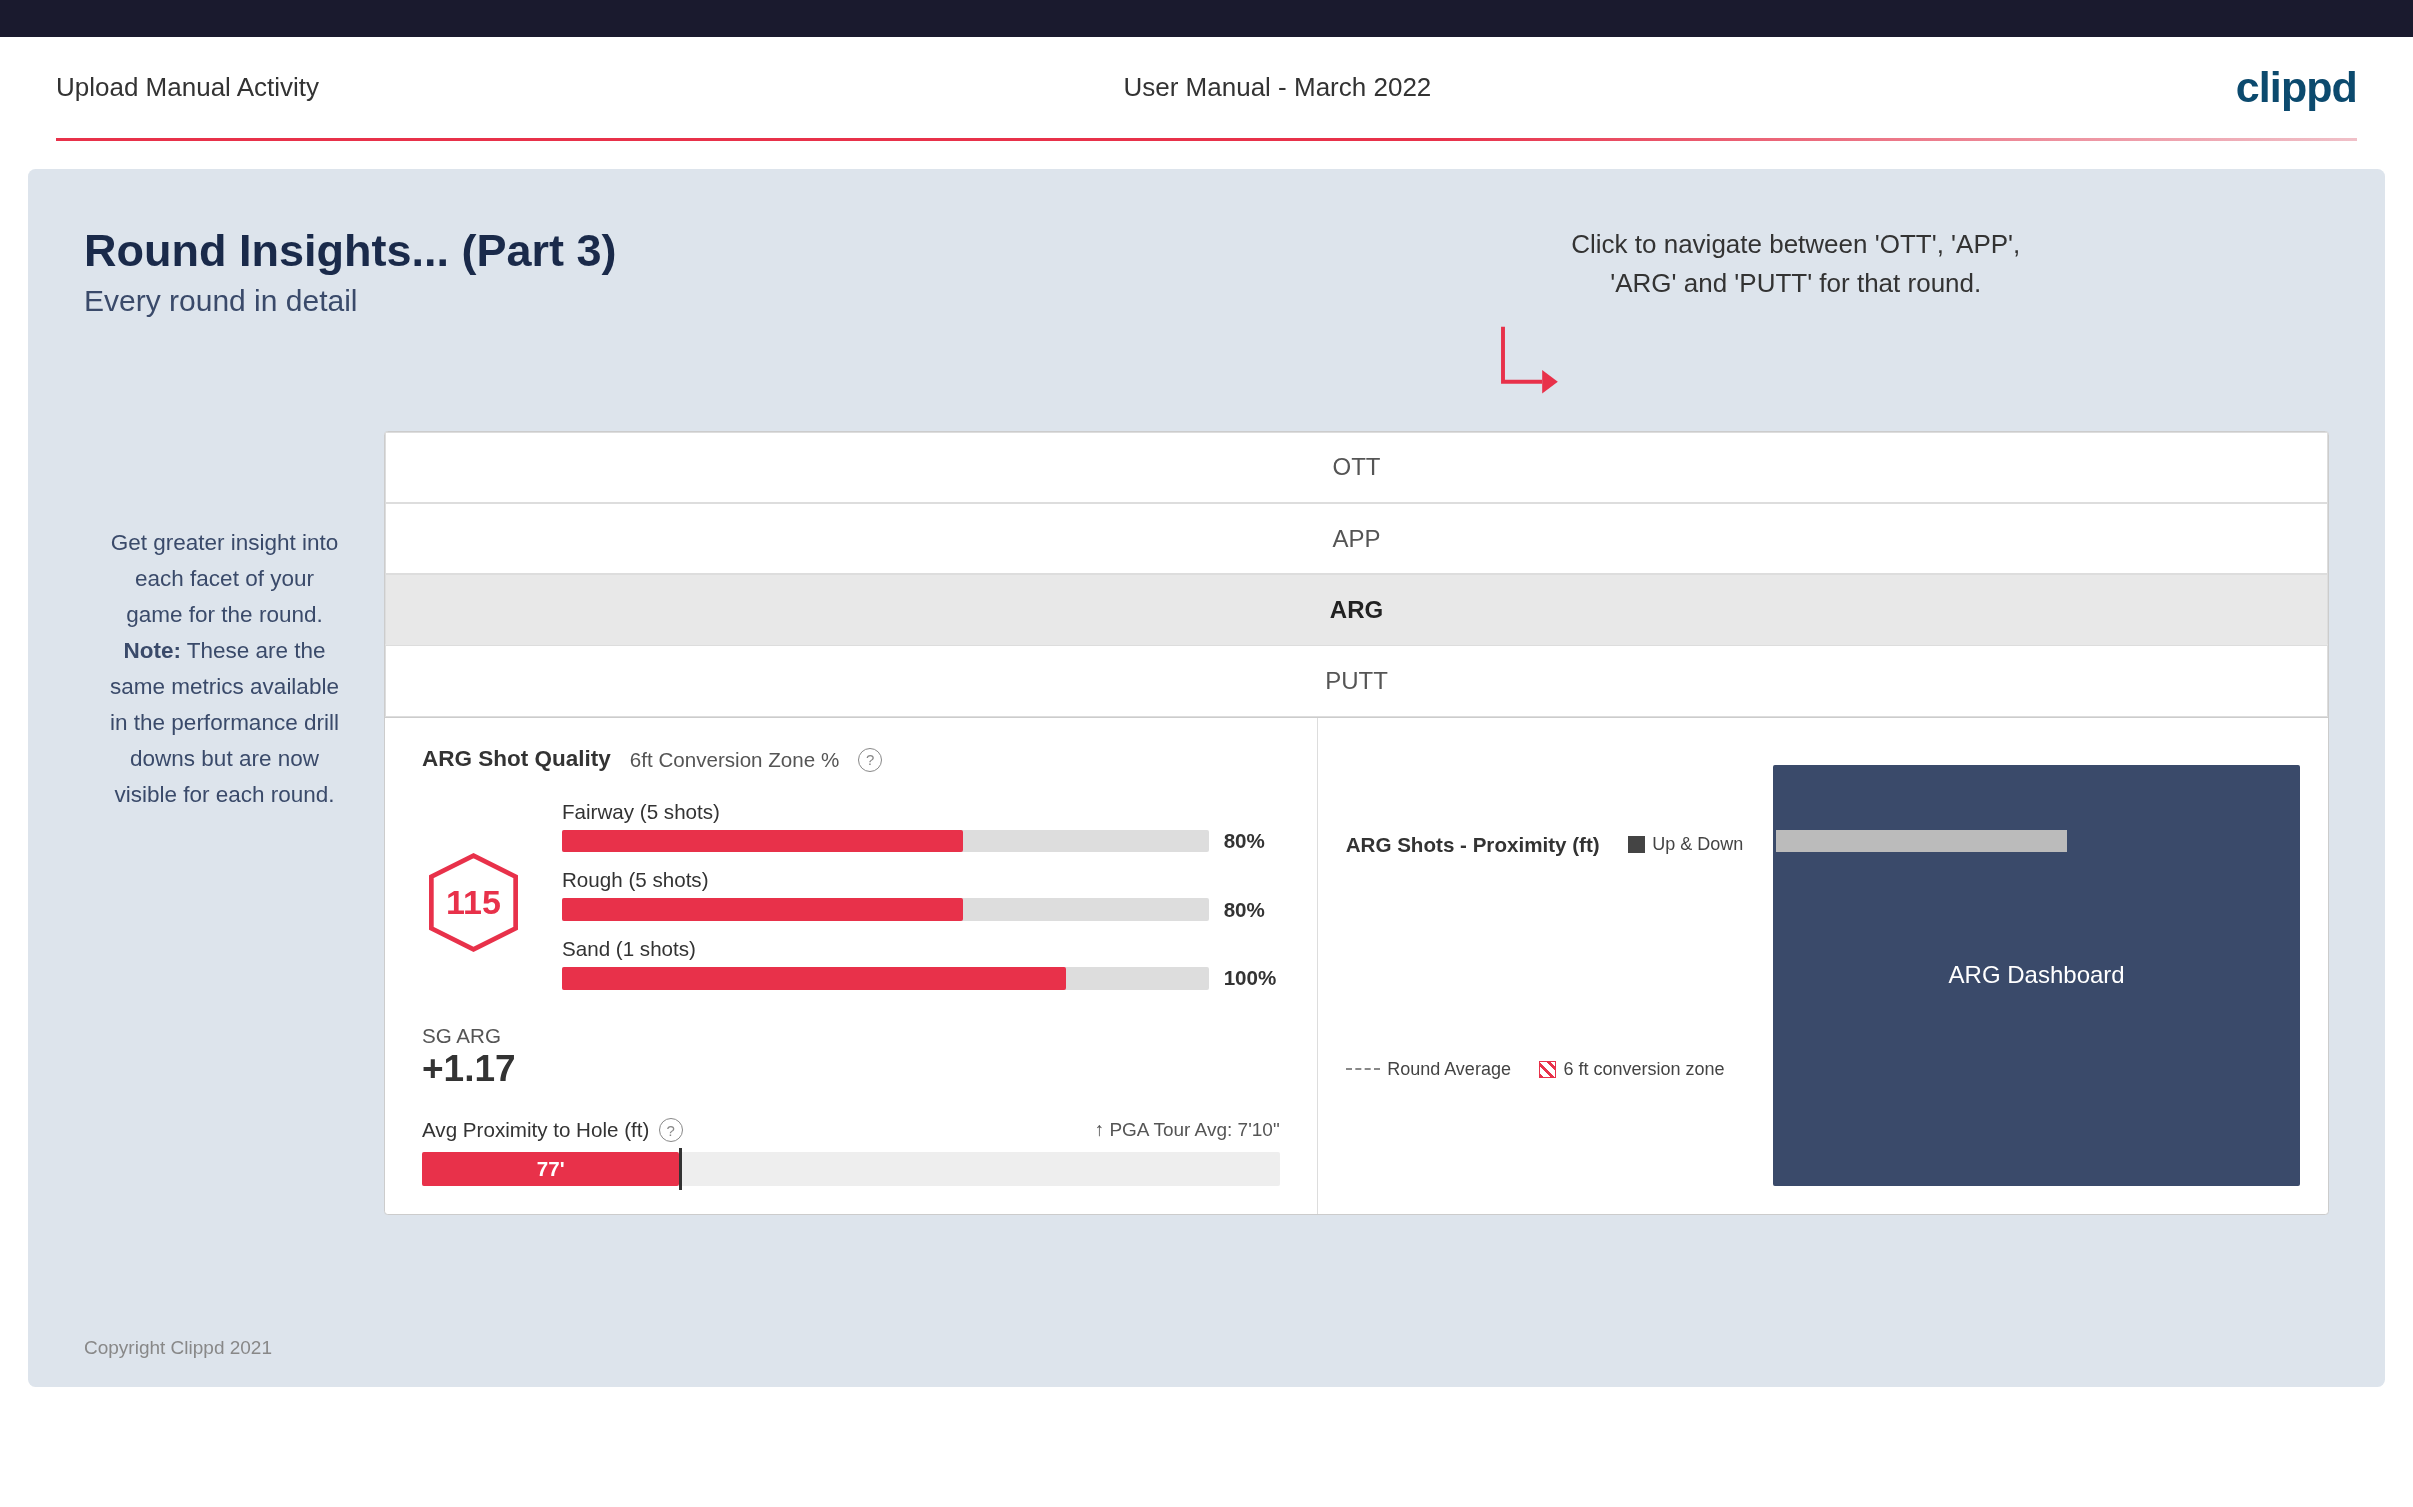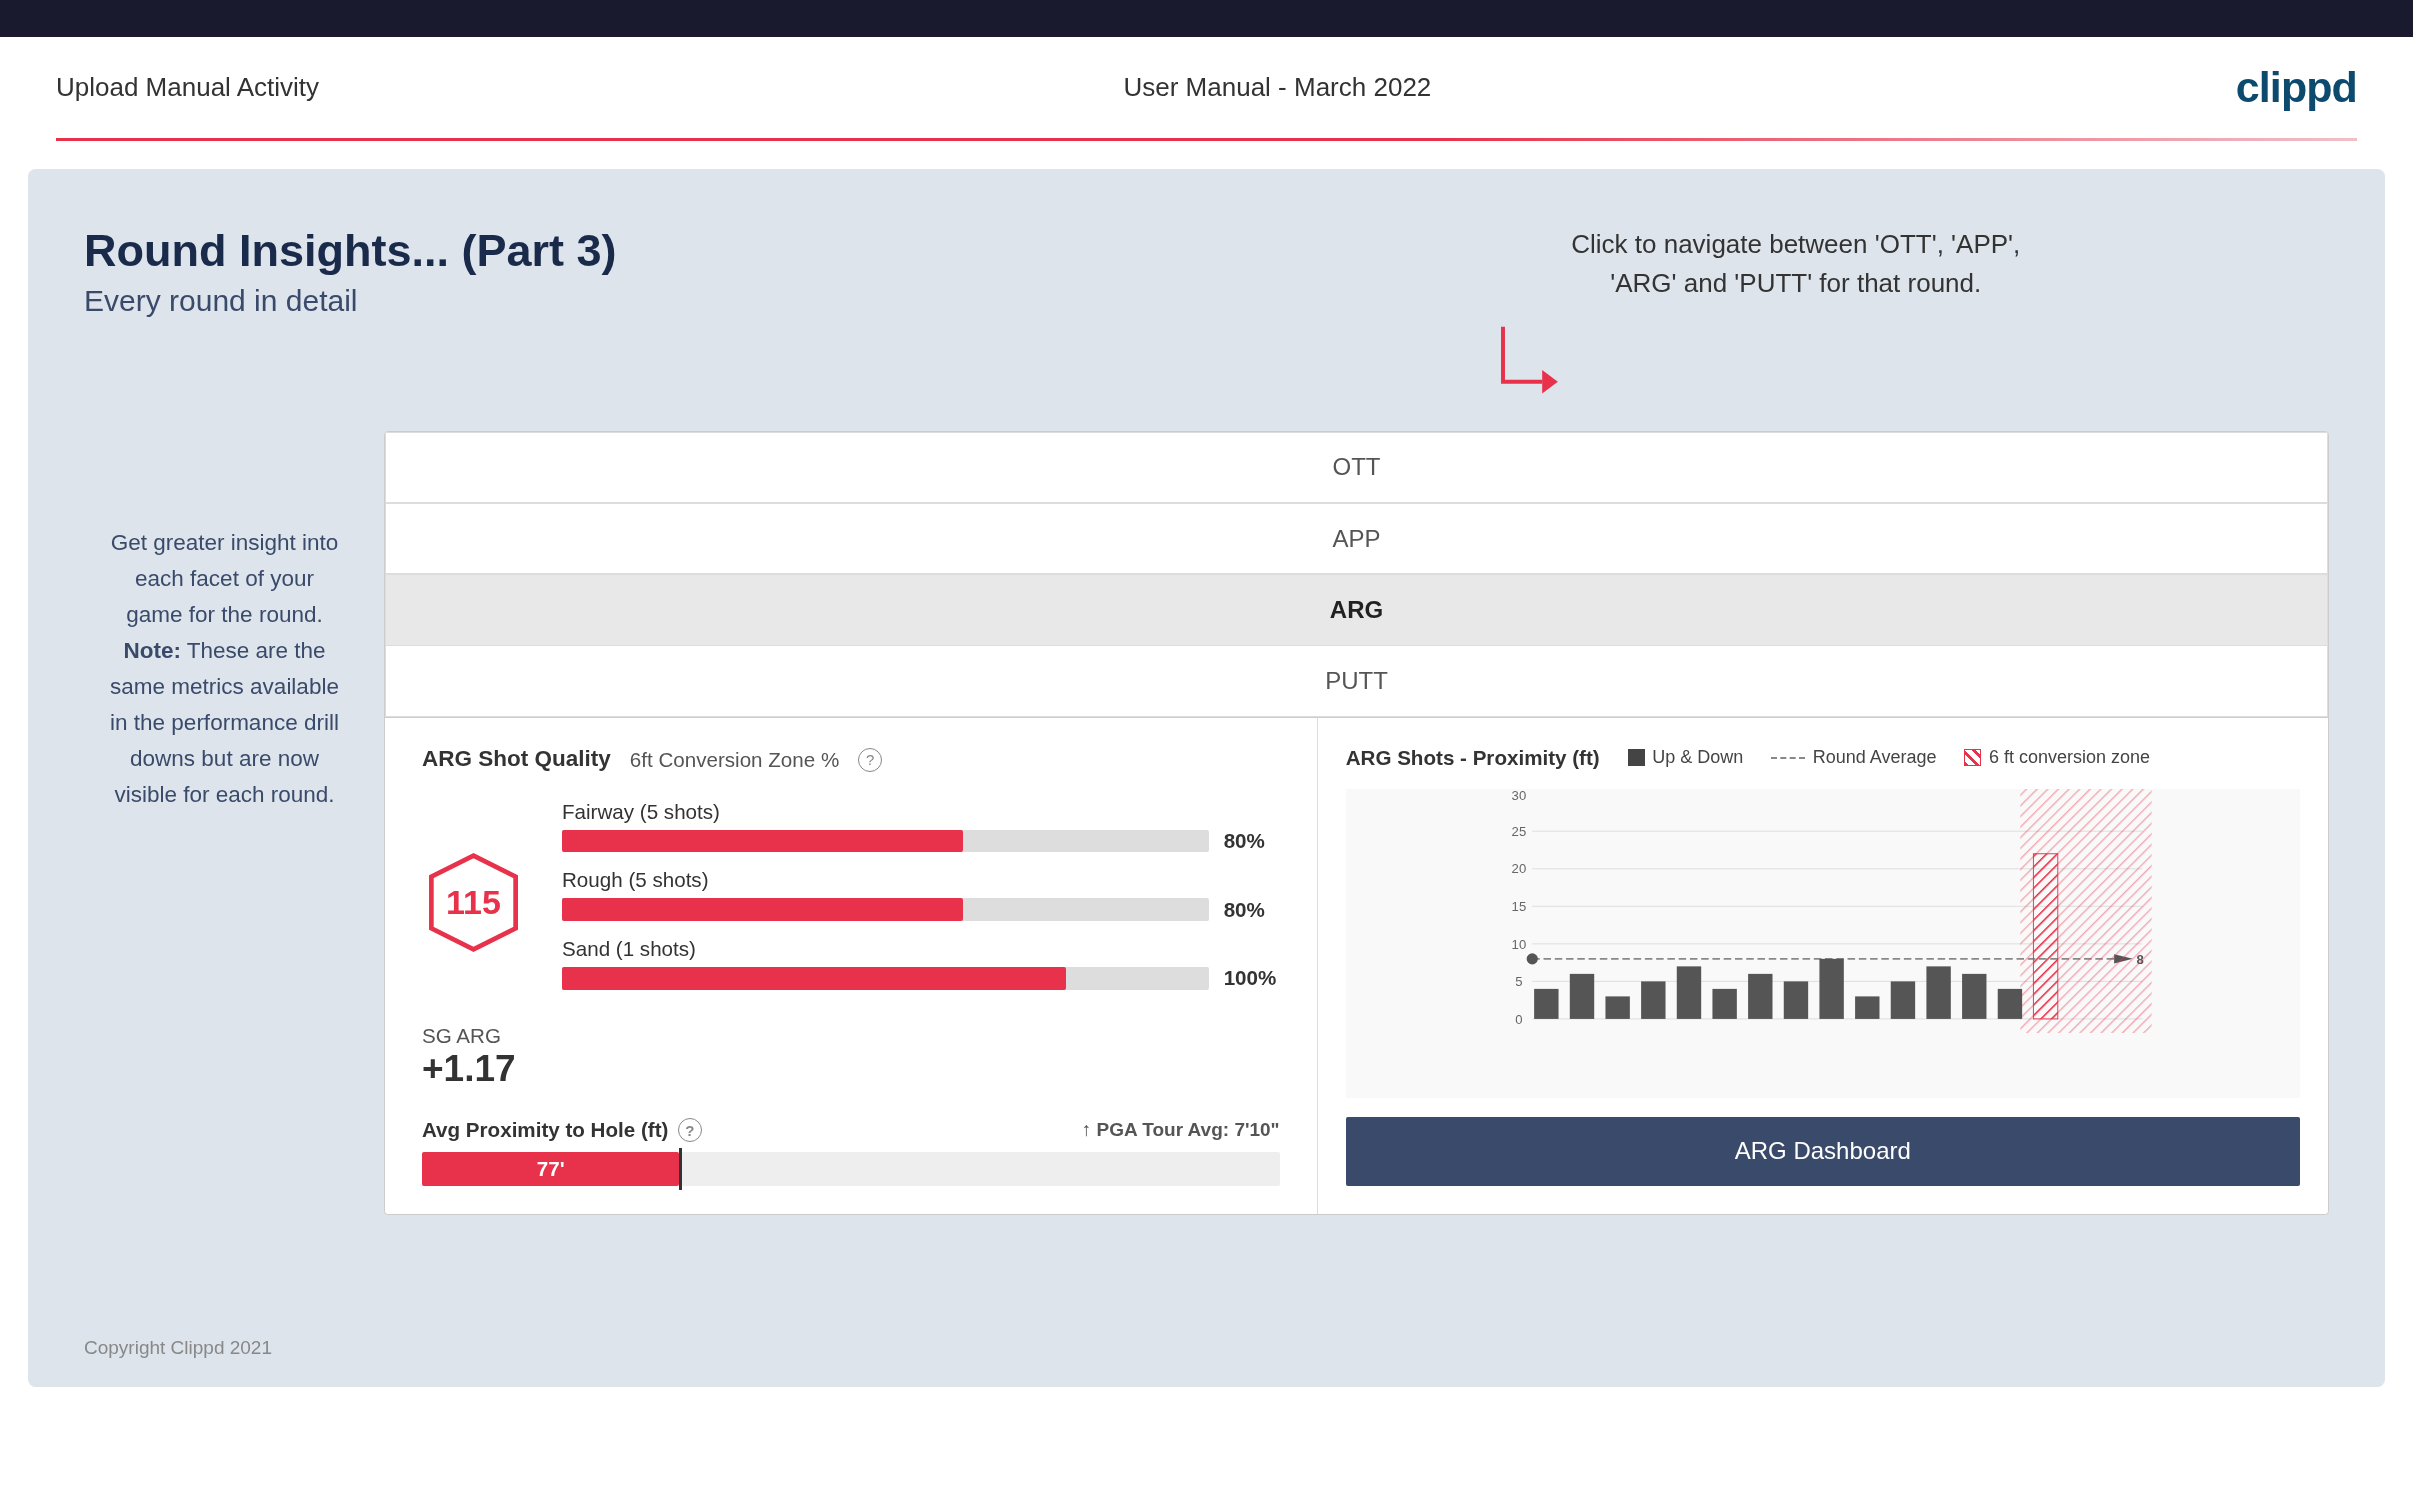--- a/index.html
+++ b/index.html
@@ -203,21 +203,20 @@
     .sg-label { font-size: 20.6px; color: #555; }
     .sg-value { font-size: 37px; font-weight: bold; color: #333; }
 
     
     .proximity-section { margin-top: 28px; }
     .proximity-header {
       display: flex;
       justify-content: space-between;
       align-items: center;
       margin-bottom: 9.4px;
-      font-weight: bold;
     }
     .proximity-label { font-size: 20.6px; color: #333; }
     .pga-avg { font-size: 19px; color: #555; }
     .proximity-bar-track {
       width: 100%;
       height: 34px;
       background: #eee;
       border-radius: 1.9px;
       position: relative;
     }
@@ -238,21 +237,21 @@
       height: calc(100% + 7.5px);
       width: 2.8px;
       background: #333;
     }
 
     
     .right-panel {
       width: 52%;
       padding: 28px 28px;
       display: flex;
-      flex-direction: column;
+      flex-direction: row;
     }
 
     .chart-header {
       display: flex;
       align-items: center;
       gap: 28px;
       margin-bottom: 19px;
       font-size: 19px;
       flex-wrap: wrap;
     }

